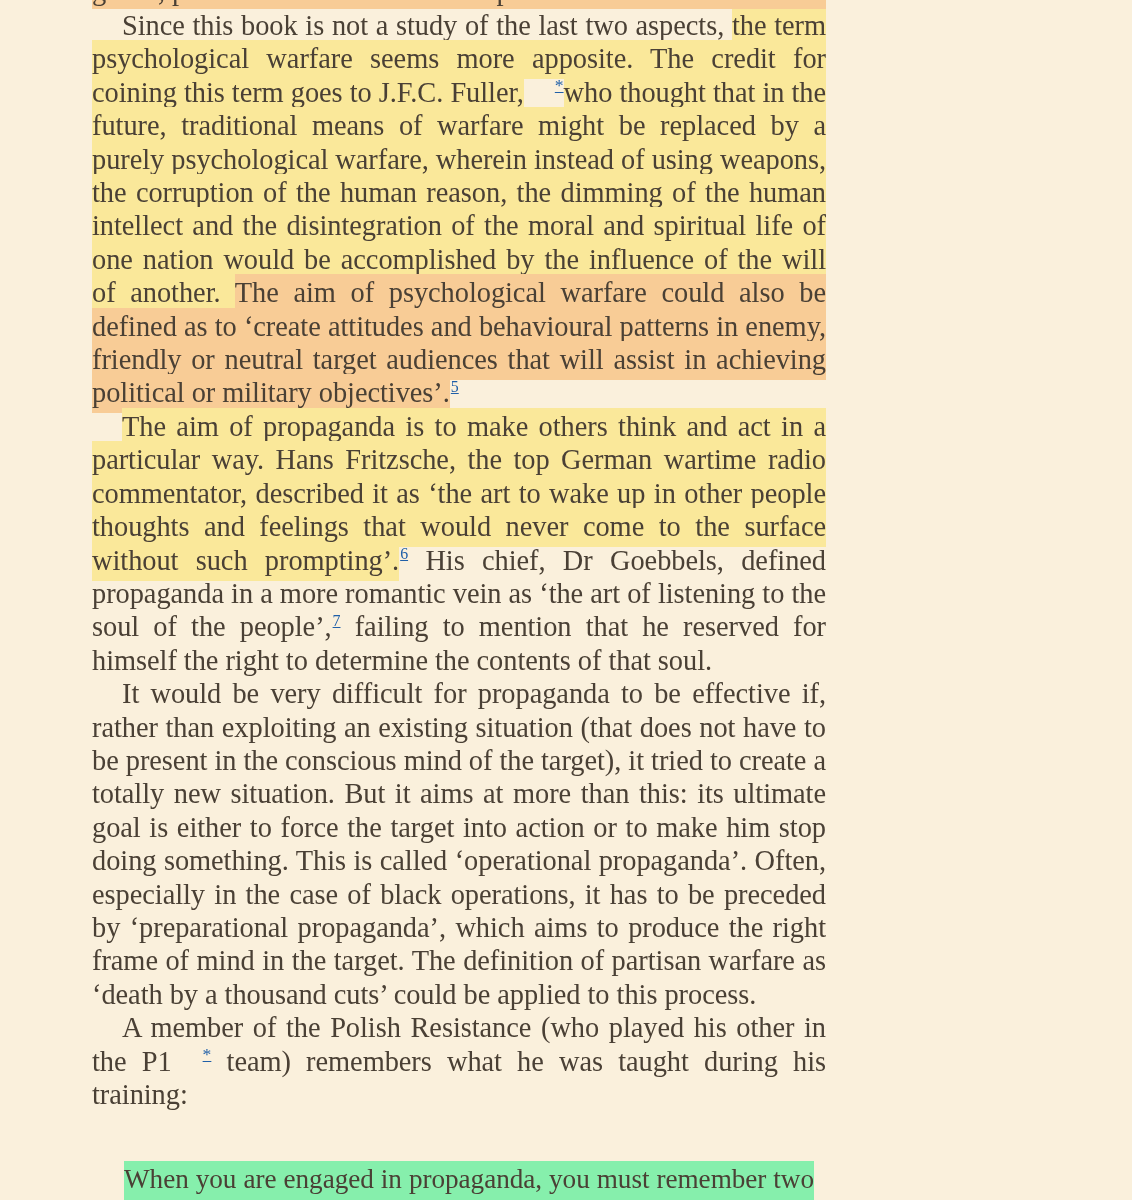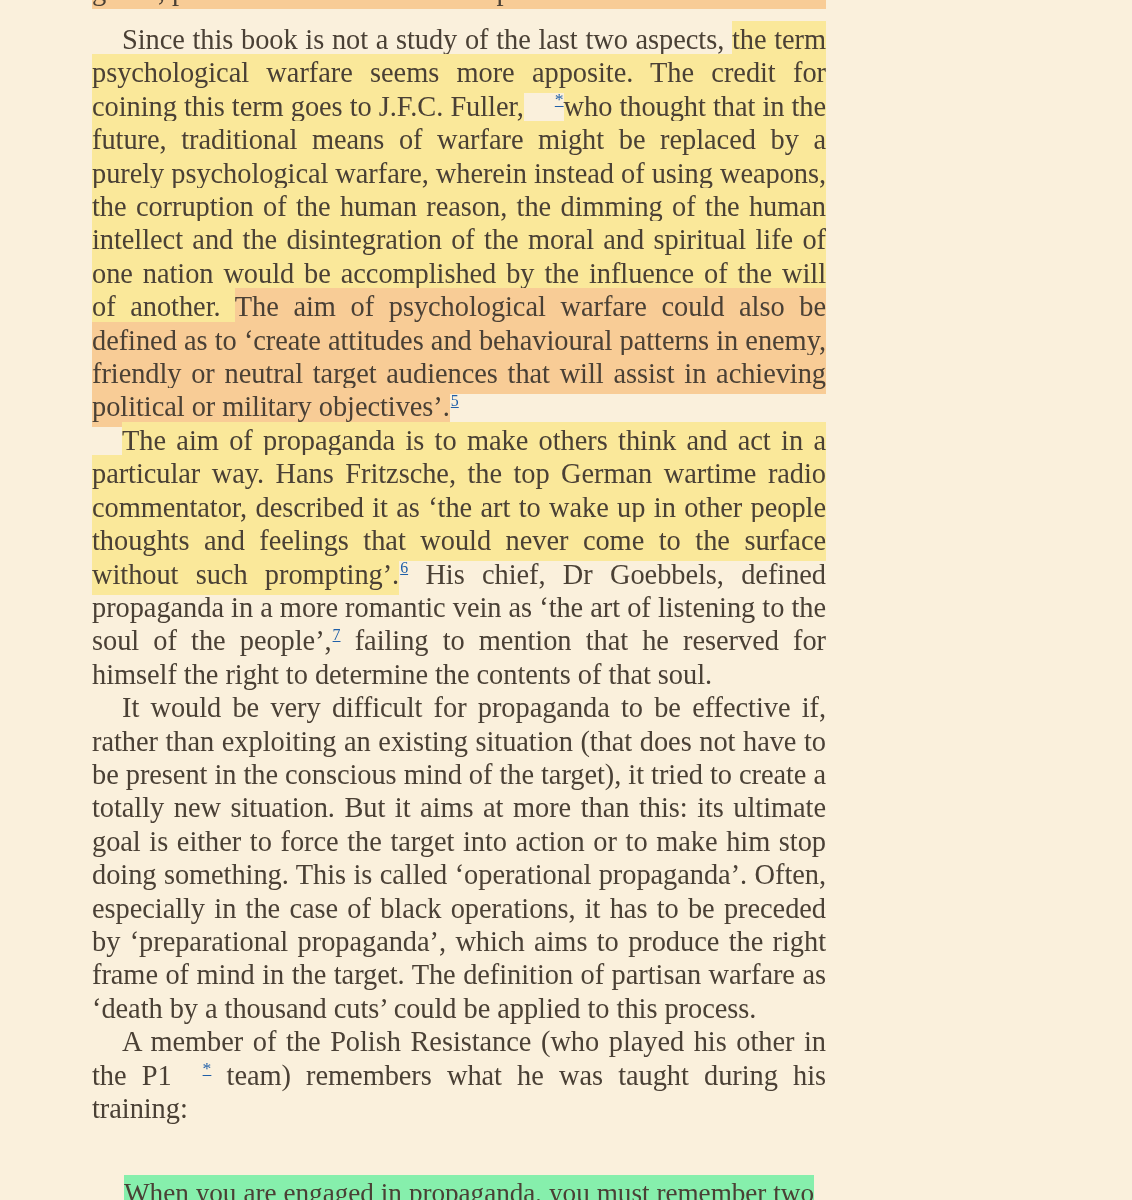--- a/index.html
+++ b/index.html
@@ -14,21 +14,21 @@
     font-family: "Liberation Serif", "DejaVu Serif", serif;
     color: #4a4035;
   }
 
   .page {
     position: relative;
     width: 912px;
     height: 1200px;
     background: #faf0dc;
     box-sizing: border-box;
-    padding: 14px 86px 0 92px;
+    padding: 0 86px 0 92px;
   }
 
   
   .clipped-line {
     position: absolute;
     top: 0;
     left: 92px;
     right: 86px;
     height: 9px;
     overflow: hidden;

